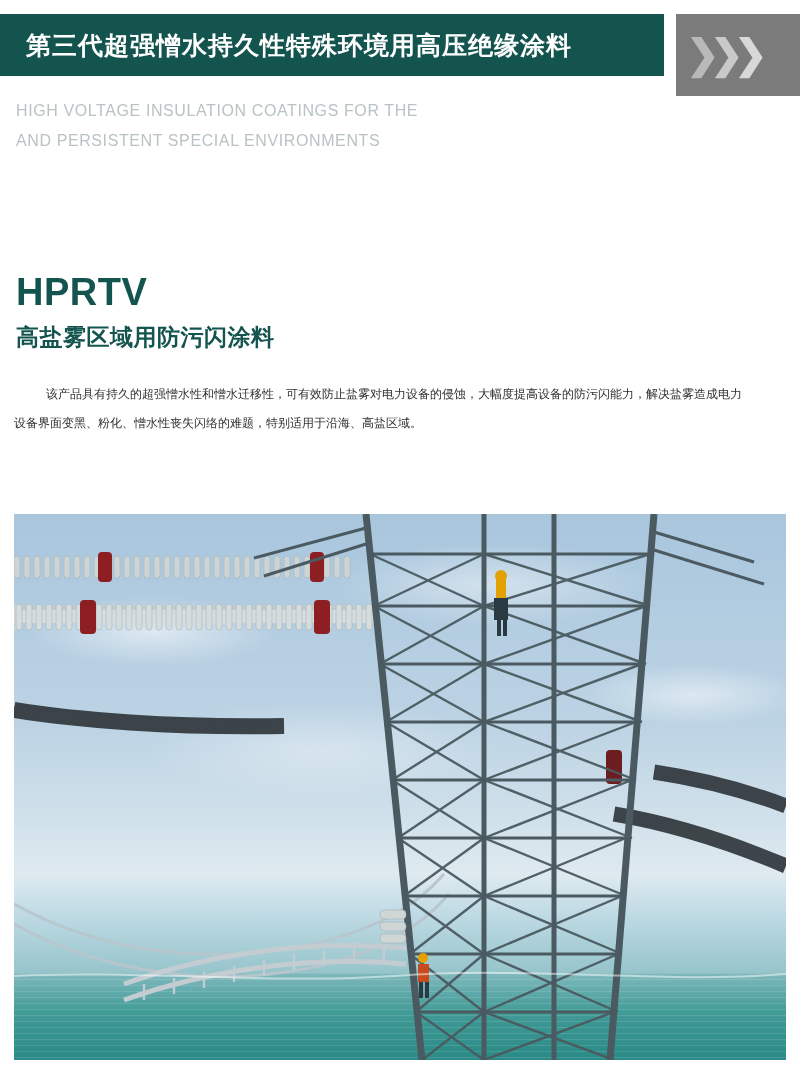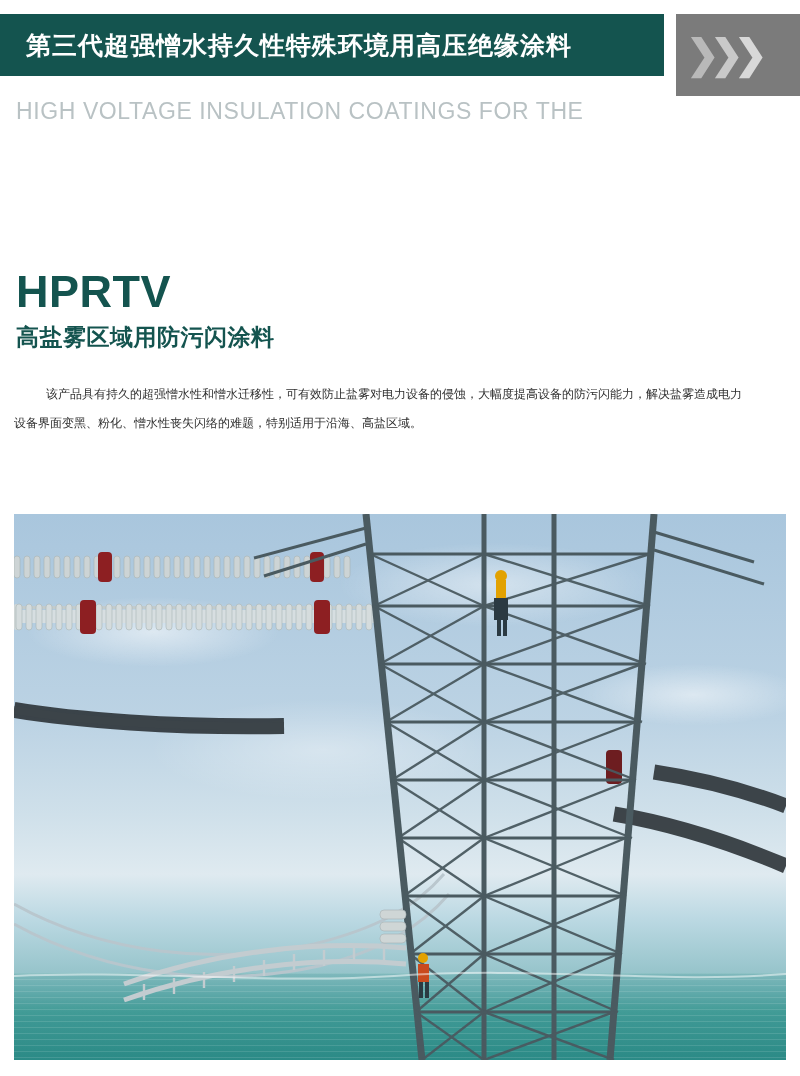--- a/index.html
+++ b/index.html
@@ -69,34 +69,34 @@
   .chev-box .c2 { left: 34px; color: #c9c9c9; }
   .chev-box .c3 { left: 58px; color: #d8d8d8; }
 
   
   .en-title {
     position: absolute;
     left: 16px;
     top: 96px;
     width: 700px;
     color: #b9c2c4;
-    font-size: 23px;
+    font-size: 16px;
     line-height: 30px;
     letter-spacing: 0.6px;
     font-weight: normal;
   }
   .en-title div { white-space: nowrap; }
 
   
   .brand {
     position: absolute;
     left: 16px;
     top: 272px;
     color: #14544f;
-    font-size: 45px;
+    font-size: 38px;
     font-weight: bold;
     letter-spacing: 0.5px;
     line-height: 40px;
   }
   .brand-sub {
     position: absolute;
     left: 16px;
     top: 322px;
     color: #14544f;
     font-size: 23px;
@@ -160,20 +160,21 @@
     </div>
     <div class="chev-box">
       <span class="chev c1">❯</span>
       <span class="chev c2">❯</span>
       <span class="chev c3">❯</span>
     </div>
   </div>
 
   <div class="en-title">
     <div>HIGH VOLTAGE INSULATION COATINGS FOR THE</div>
+    <div>AND PERSISTENT SPECIAL ENVIRONMENTS</div>
   </div>
 
   <div class="brand">HPRTV</div>
   <div class="brand-sub">高盐雾区域用防污闪涂料</div>
 
   <div class="desc">该产品具有持久的超强憎水性和憎水迁移性，可有效防止盐雾对电力设备的侵蚀，大幅度提高设备的防污闪能力，解决盐雾造成电力设备界面变黑、粉化、憎水性丧失闪络的难题，特别适用于沿海、高盐区域。</div>
 
   <div class="photo">
     <div class="sky-clouds"></div>
     <div class="sea"></div>

